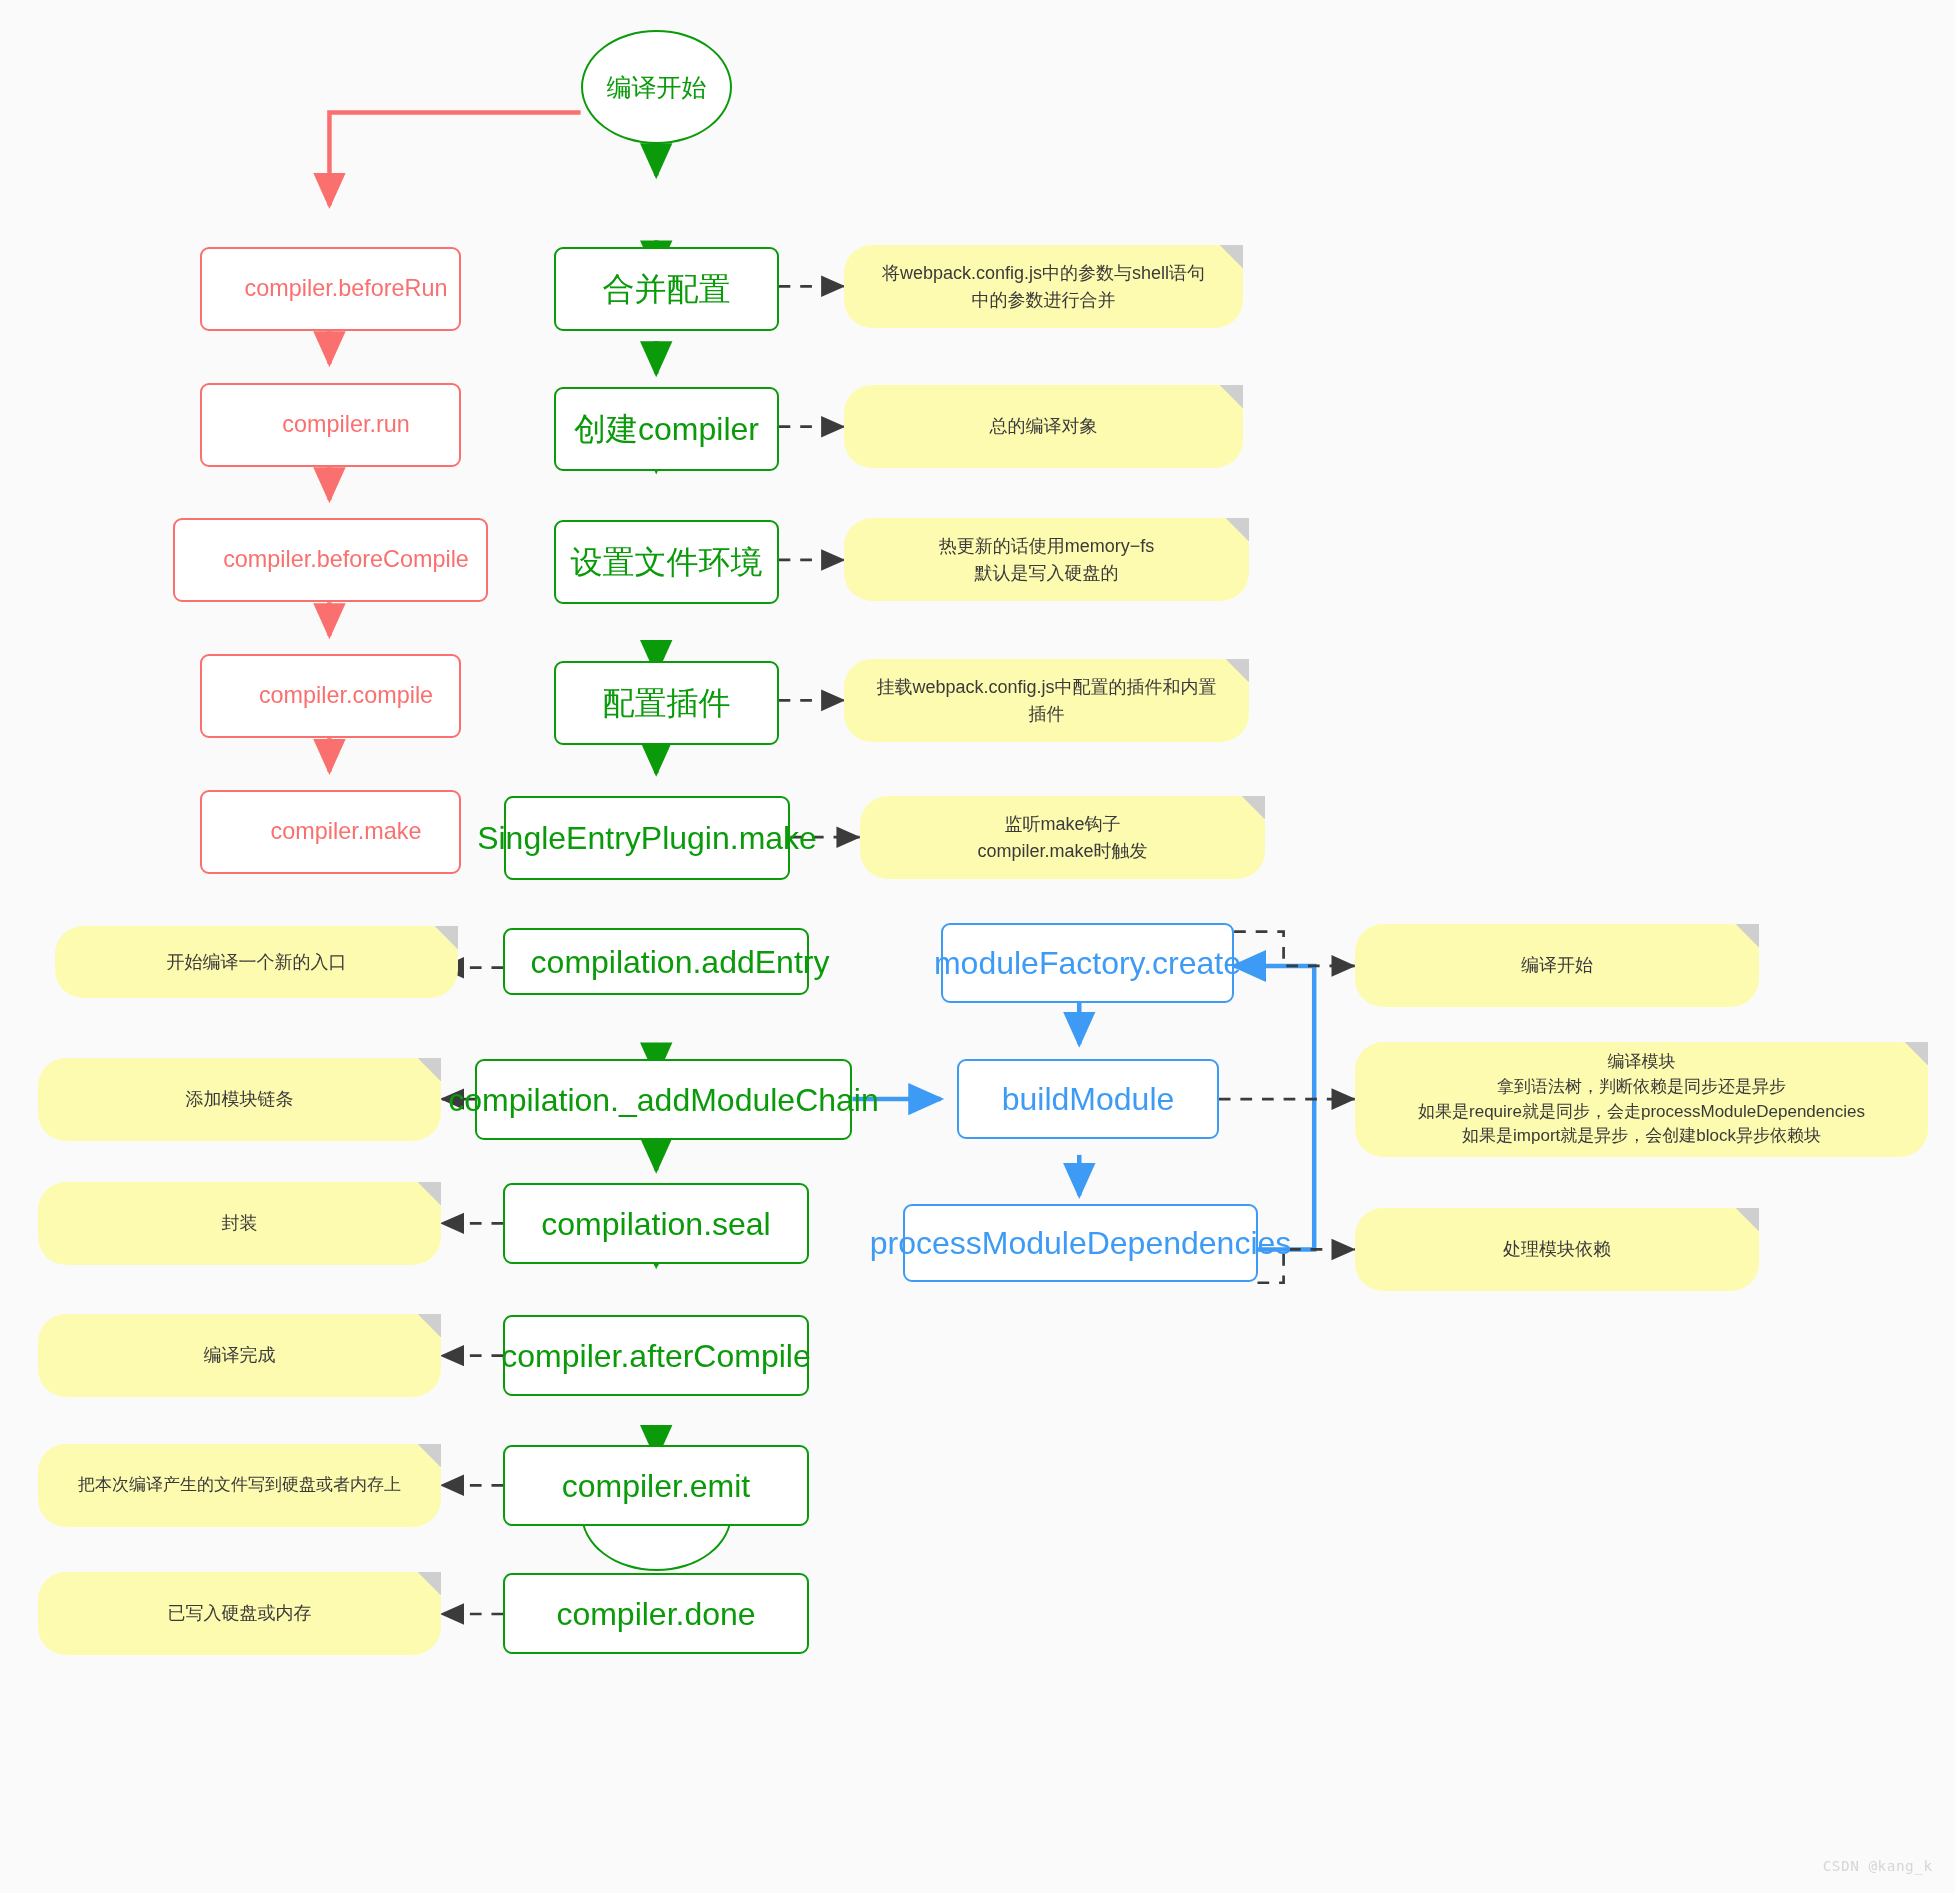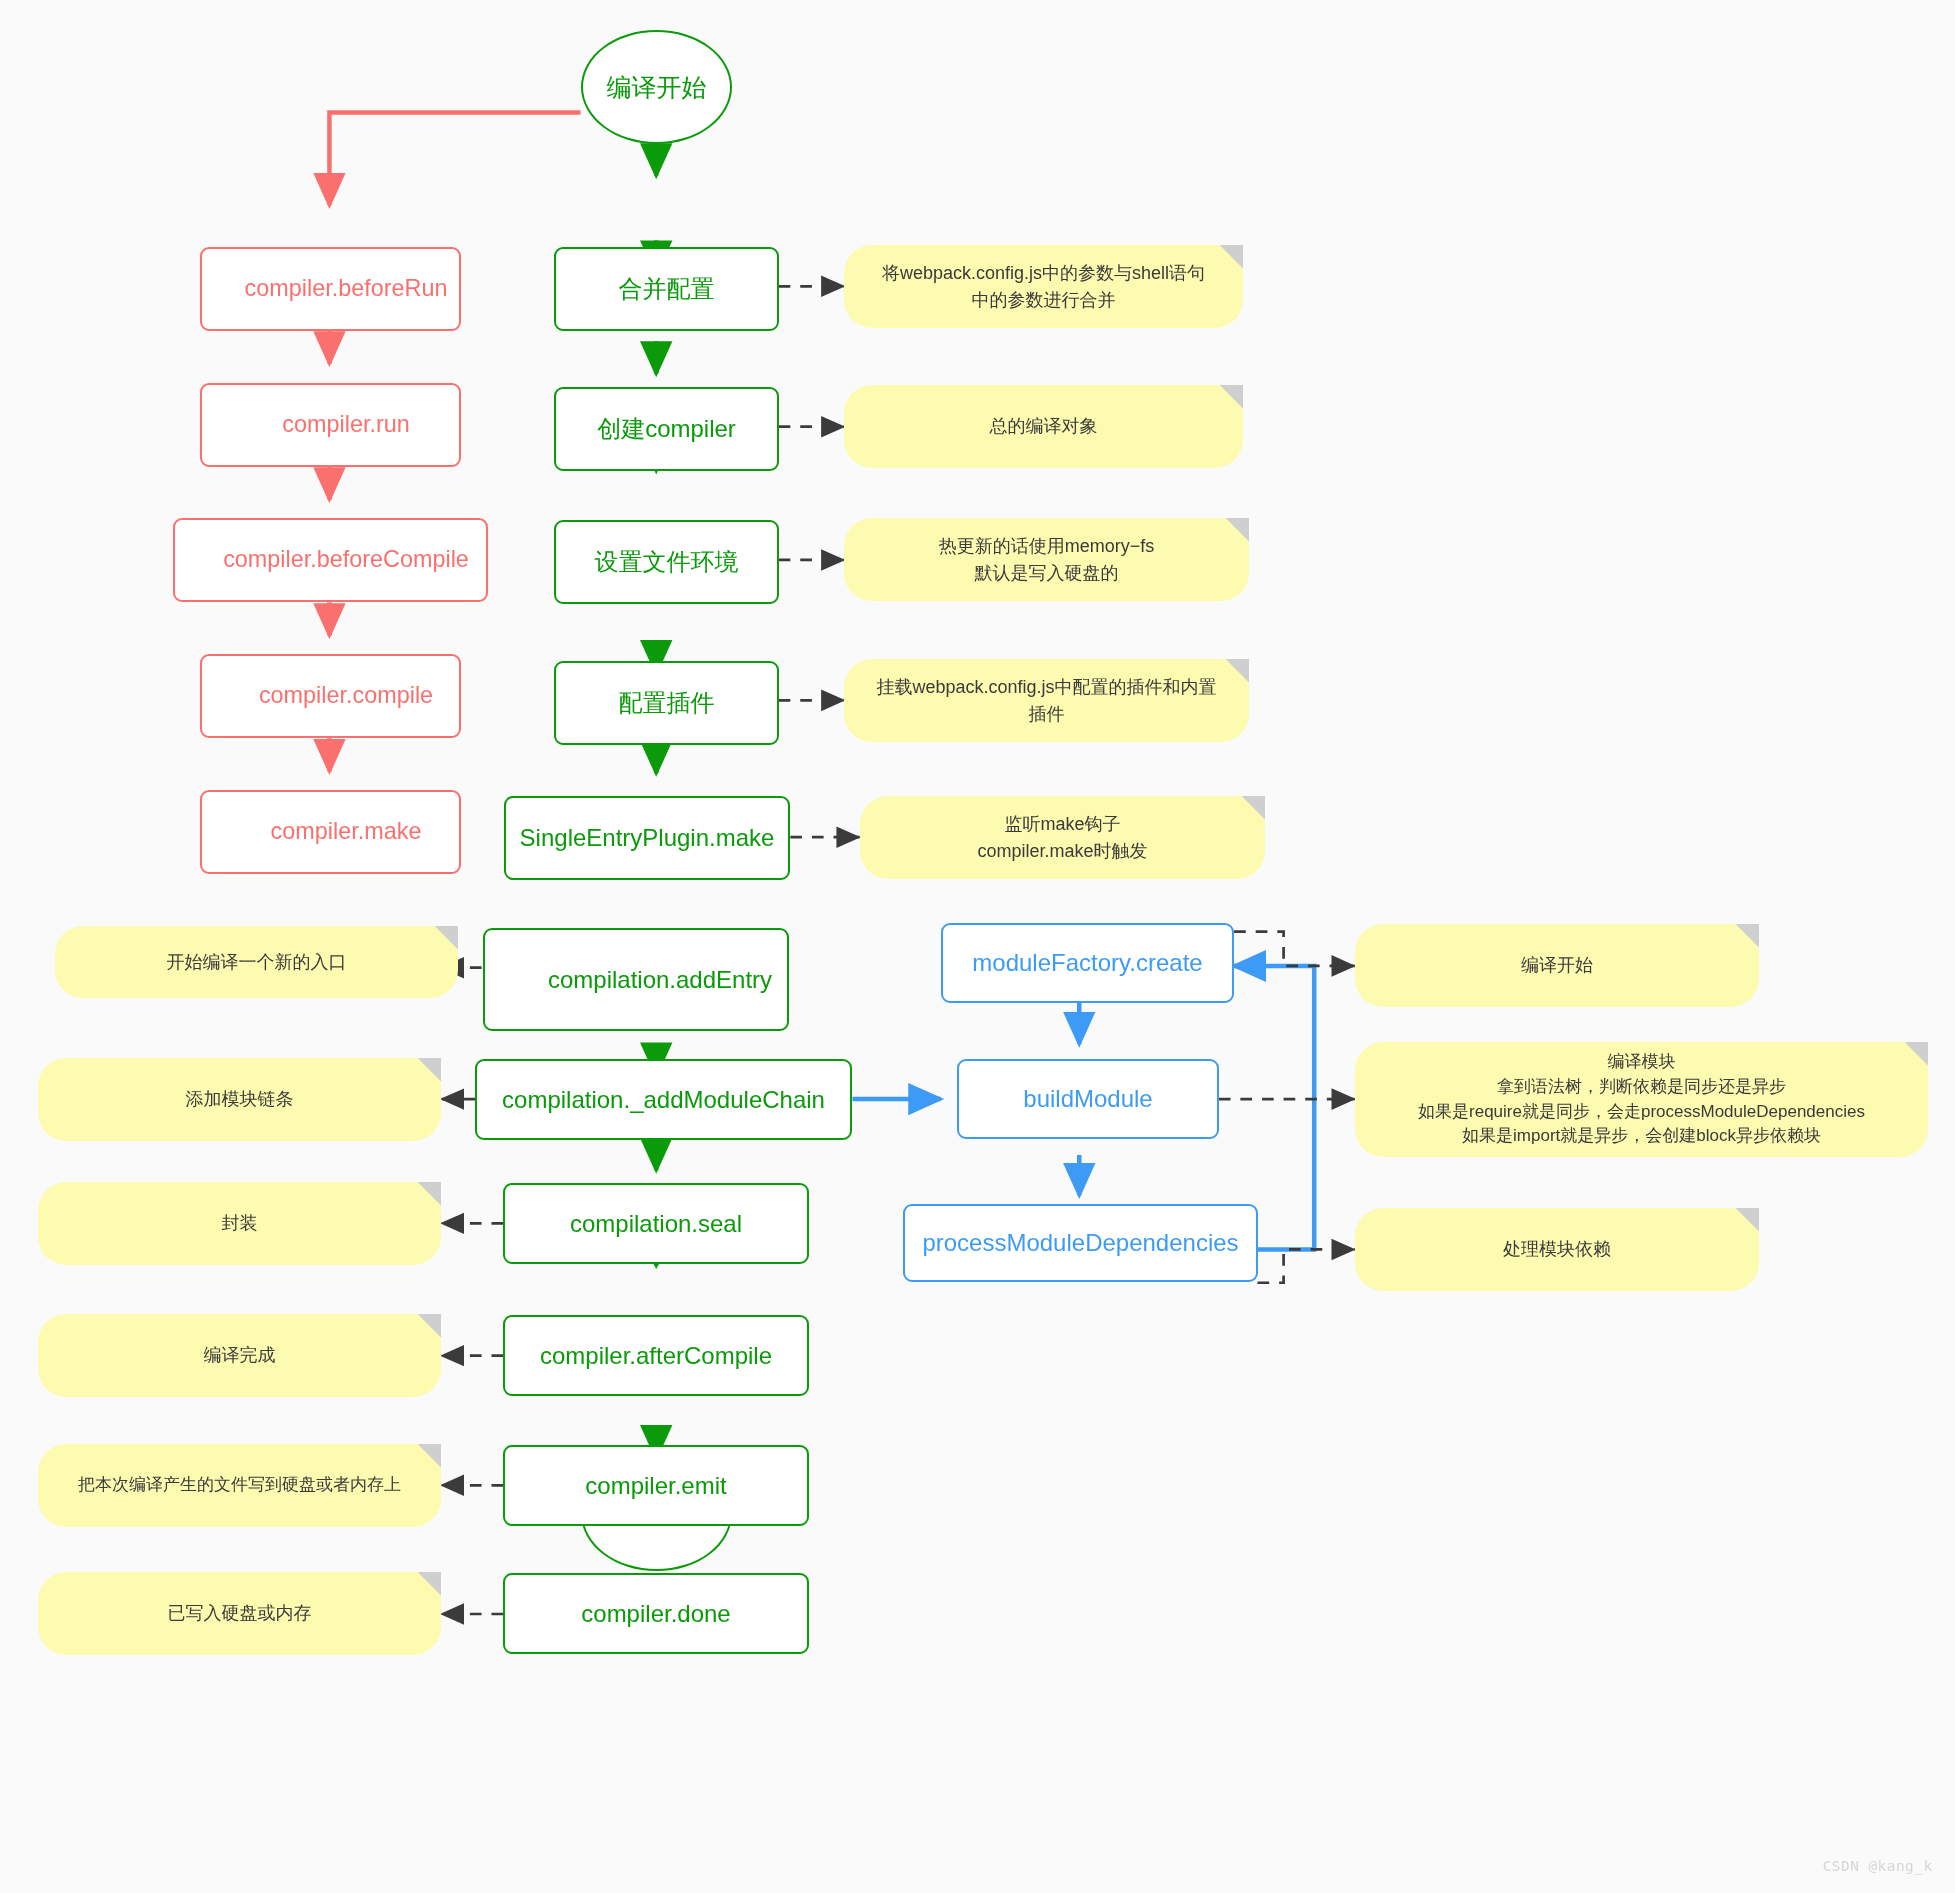--- a/index.html
+++ b/index.html
@@ -38,21 +38,21 @@
     border-radius:28px;
   }
   .note .fold{
     position:absolute;top:0;right:0;width:23.4px;height:23.4px;
     background:#cfcfcf;
     clip-path:polygon(0 0,100% 0,100% 100%);
     pointer-events:none;
   }
   .note-txt{white-space:pre-line;}
 
-  .nz-lg{font-size:24px;}
+  .nz-lg{font-size:32px;}
   .nz-md{font-size:23.4px;}
   .nz-note{font-size:18px;}
   .nz-note-sm{font-size:17px;}
   .nz-term{font-size:25px;}
 
   .watermark{
     position:absolute;right:23.4px;bottom:20px;
     color:#d6d6d6;font-size:14.4px;letter-spacing:0.5px;
     font-family:"DejaVu Sans Mono","Liberation Mono",monospace;
   }
@@ -172,21 +172,21 @@
   </div>
   <div class="node node-green nz-lg" style="left:554px;top:520px;width:225px;height:84px;">
     <span>设置文件环境</span>
   </div>
   <div class="node node-green nz-lg" style="left:554px;top:661px;width:225px;height:84px;">
     <span>配置插件</span>
   </div>
   <div class="node node-green nz-lg" style="left:504px;top:796px;width:286px;height:84px;">
     <span>SingleEntryPlugin.make</span>
   </div>
-  <div class="node node-green nz-lg" style="left:483px;top:928px;width:306px;height:103px;padding-left:48px;">
+  <div class="node node-green nz-lg" style="left:503px;top:928px;width:306px;height:67px;padding-left:48px;">
     <span>compilation.addEntry</span>
   </div>
   <div class="node node-green nz-lg" style="left:475px;top:1059px;width:377px;height:81px;">
     <span>compilation._addModuleChain</span>
   </div>
   <div class="node node-green nz-lg" style="left:503px;top:1183px;width:306px;height:81px;">
     <span>compilation.seal</span>
   </div>
   <div class="node node-green nz-lg" style="left:503px;top:1315px;width:306px;height:81px;">
     <span>compiler.afterCompile</span>

